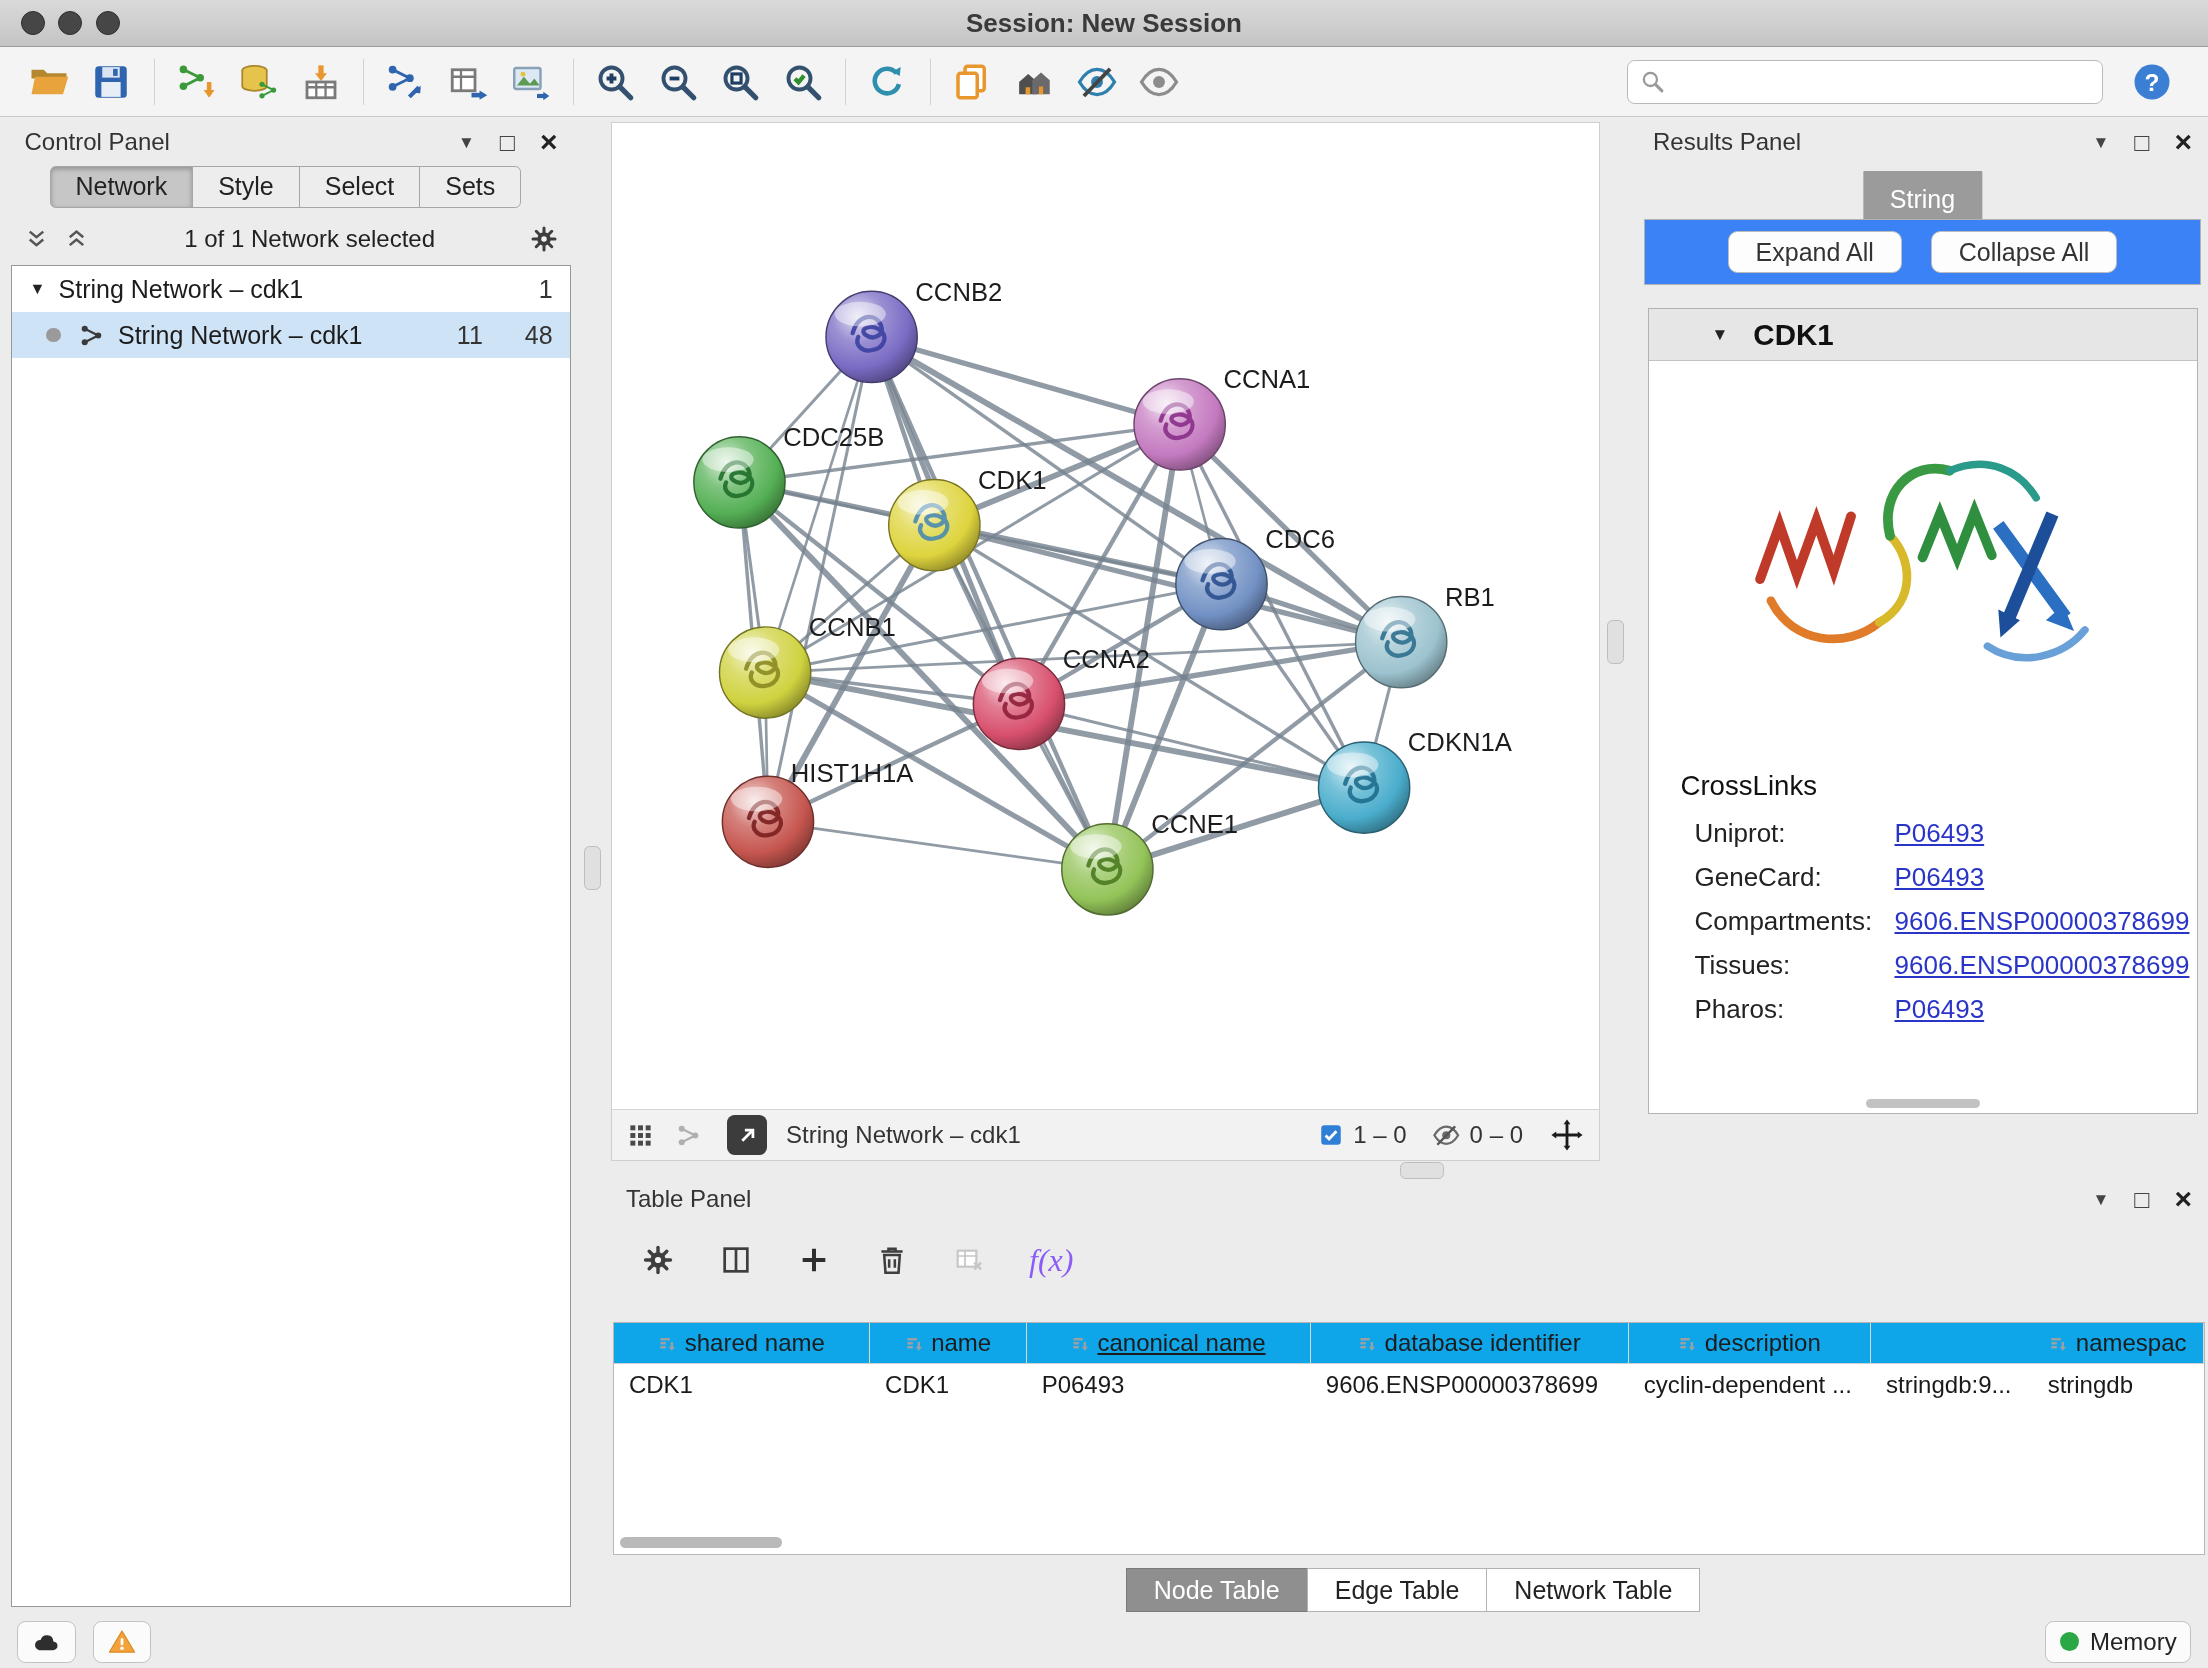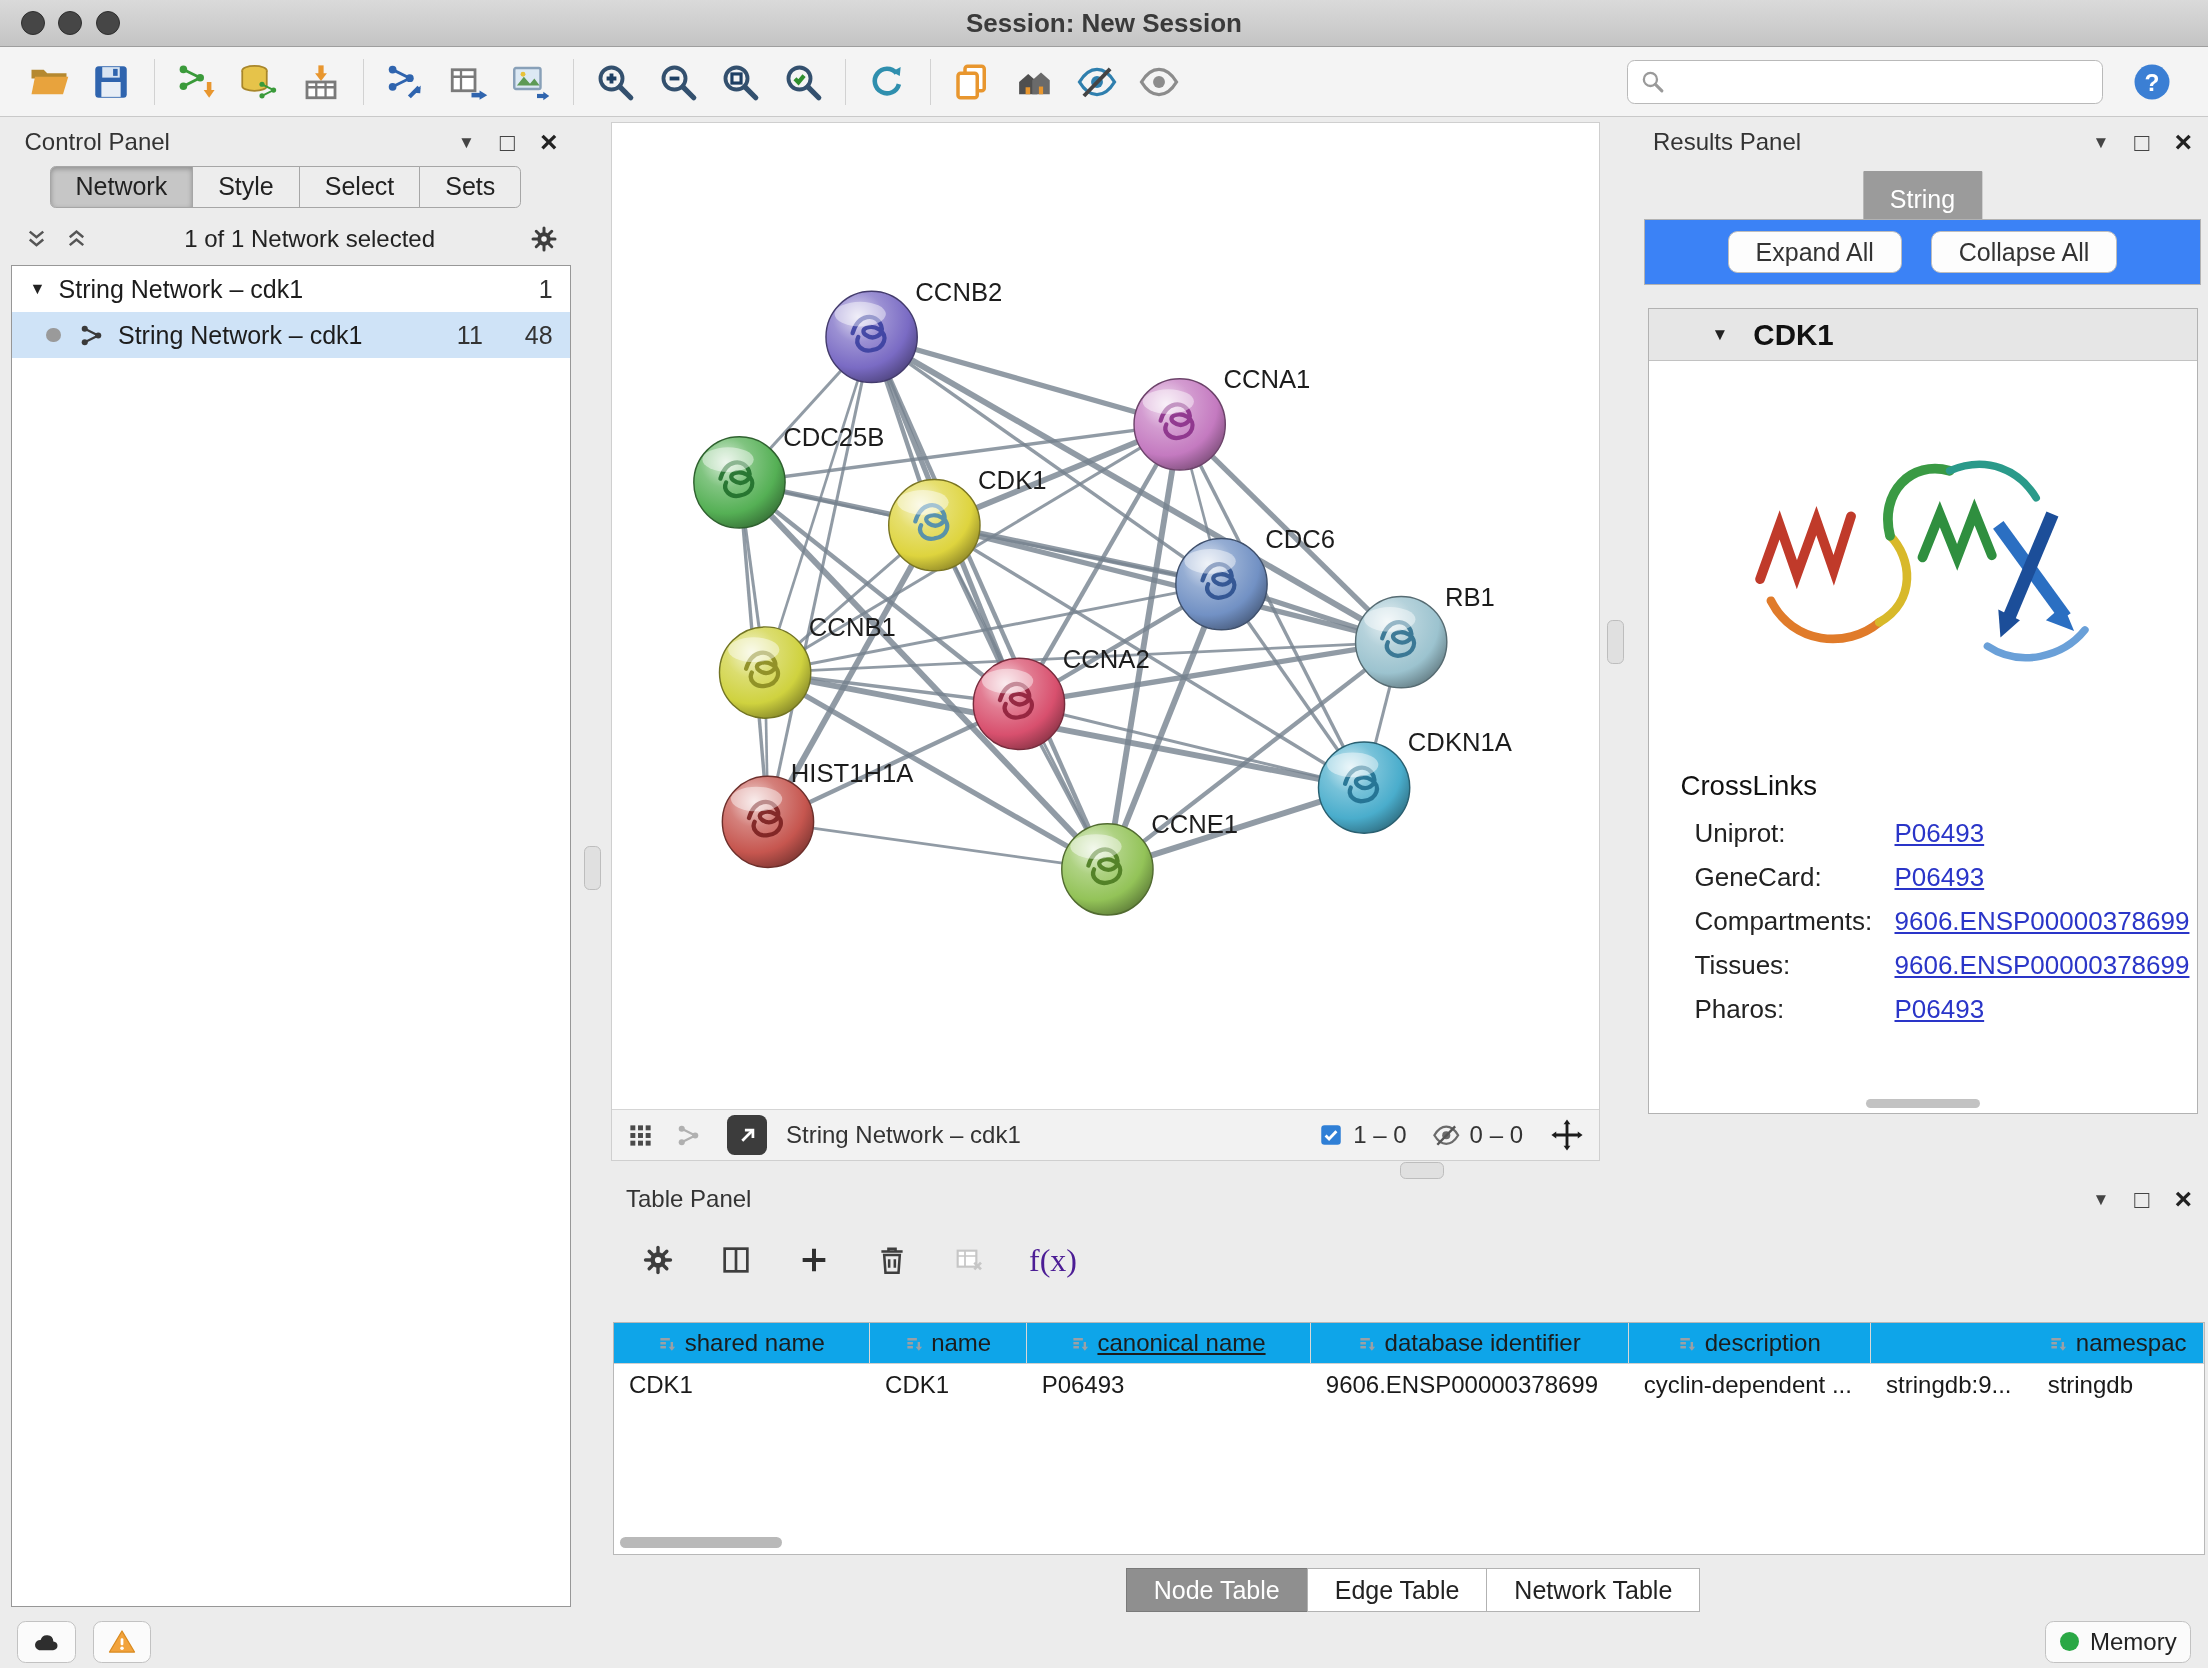--- a/index.html
+++ b/index.html
@@ -75,21 +75,21 @@
   .protein{margin:34px auto 0 auto}
   .xl-title{font-size:27.6px;font-weight:normal;color:#111;padding:61px 0 9.5px 32px}
   .xrow{display:flex;align-items:center;height:44px;padding-left:46px;font-size:26px}
   .xlabel{width:200px;color:#222}
   .xlink{color:#2a35c8;text-decoration:underline}
   #rp-thumb{position:absolute;left:50%;transform:translateX(-50%);bottom:4.8px;width:114px;height:8.6px;background:#c2c2c2;border-radius:4.8px}
 
   
   #table-panel{position:absolute;left:611px;top:1179px;width:1596px;height:439px}
   #tp-toolbar{position:absolute;left:0;top:44px;height:74px;display:flex;align-items:center;padding-left:30px;gap:44px}
-  .fx{font-family:"Liberation Serif",serif;font-size:32px;color:#4c1d95}
+  .fx{font-family:"Liberation Serif",serif;font-style:italic;font-size:32px;color:#8b5cf6}
   #table-box{position:absolute;left:1.9px;right:1.9px;top:143px;bottom:63px;border:1px solid #b8b8b8;background:#fff;overflow:hidden}
   #table-header-row{display:flex;height:40px;background:#0ea5e9;border-bottom:1px solid #cfcfcf}
   .th{display:flex;align-items:center;justify-content:center;gap:7.6px;font-size:24px;color:#1c1c1c;
       border-right:1px solid #d8d8d8;box-sizing:border-box;white-space:nowrap;overflow:hidden}
   .trow{display:flex;height:42px;align-items:center}
   .td{font-size:24px;color:#1a1a1a;padding-left:15px;box-sizing:border-box;white-space:nowrap;overflow:hidden}
   #hscroll{position:absolute;left:5.7px;right:5.7px;bottom:3.8px;height:13.3px}
   #hthumb{width:162px;height:11.4px;background:#b9b9b9;border-radius:5.7px}
   #table-tabs{position:absolute;left:9px;right:0;bottom:5.7px;display:flex;justify-content:center}
   .ttab{height:44px;padding:0 27px;display:flex;align-items:center;font-size:25px;color:#222;

